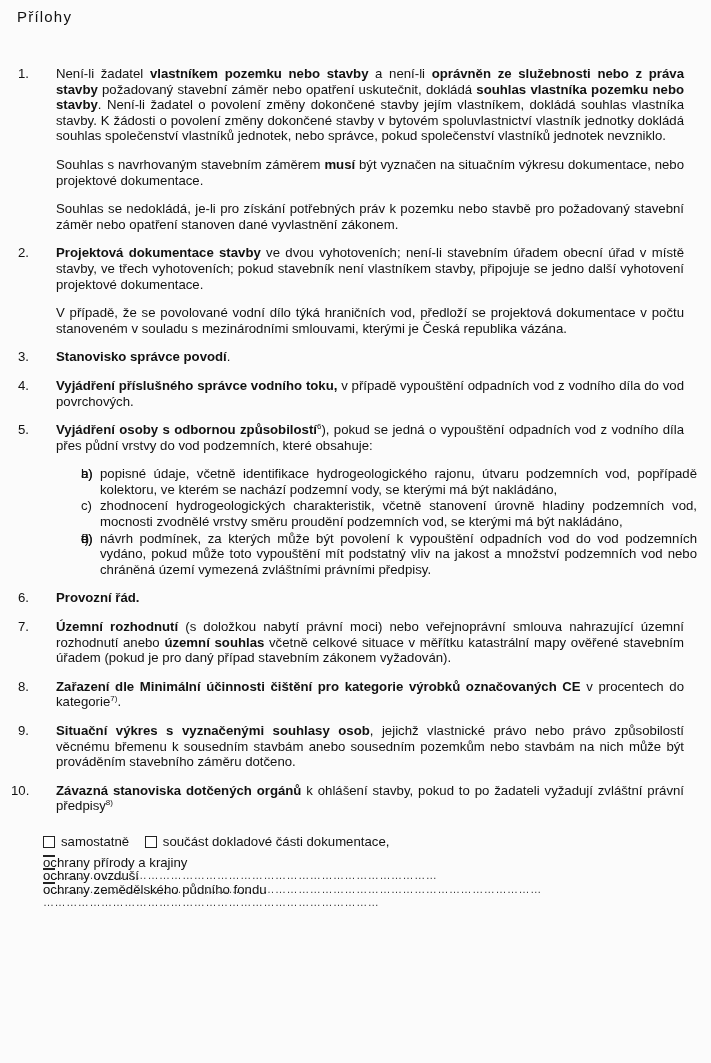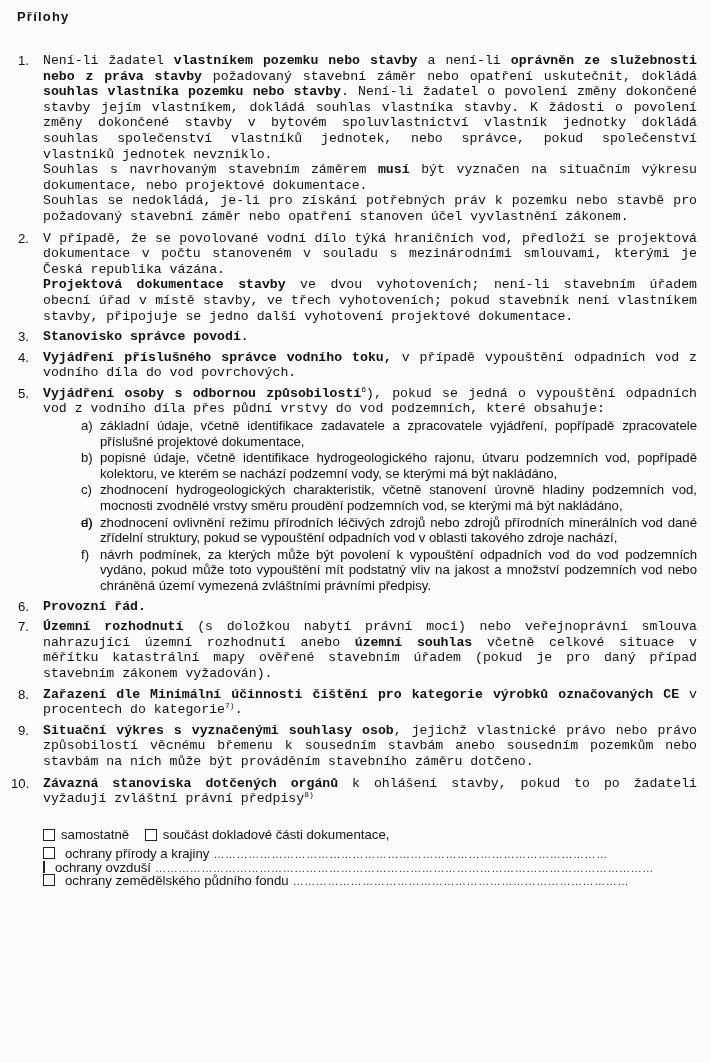--- a/index.html
+++ b/index.html
@@ -8,90 +8,90 @@
     background: #fbfbfb;
     color: #111;
     font-family: "Liberation Sans", sans-serif;
     font-size: 13.2px;
     line-height: 15.6px;
     position: relative;
   }
   .page { position: absolute; left: 0; top: 0; width: 711px; }
   h1.title {
     position: absolute; left: 17px; top: 9px; margin: 0;
-    font-size: 13px; font-weight: bold; letter-spacing: 1.2px;
+    font-size: 15px; font-weight: normal; letter-spacing: 1.2px;
     font-family: "Liberation Sans", sans-serif;
   }
   .list { position: absolute; left: 0; top: 53px; width: 711px; }
   .item { position: relative; padding-left: 43px; padding-right: 14px; margin-bottom: 5px; }
   .item .num { position: absolute; left: 18px; top: 0; }
   .item .num.two { left: 11px; }
-  .para { text-align: justify; margin: 0; font-family: Liberation Mono, monospace; }
+  .para { text-align: justify; margin: 13px; }
   .para.gap { margin-top: 6px; }
   b { font-weight: bold; }
   sup { font-size: 8px; line-height: 0; vertical-align: 5px; }
   .sub { margin: 1px 0 0 0; padding: 0; }
   .sub-item { position: relative; padding-left: 57px; text-align: justify; margin-bottom: 1px; }
   .sub-item .mk { position: absolute; left: 38px; top: 0; }
   .cb {
     display: inline-block; width: 12px; height: 12px;
     border: 1px solid #222; background: #fff;
     vertical-align: -2px; margin-right: 6px; box-sizing: border-box;
   }
   .cb-row { margin-top: 20px; }
   .cb-row .gapcb { margin-left: 12px; }
   .org-line { position: relative; margin-top: 4px; }
-  .org-row { display: flex; align-items: baseline; height: 13.5px; line-height: 13.5px; white-space: nowrap; }
+  .org-row { display: flex; align-items: baseline; height: 13.5px; line-height: 13.5px; white-space: nowrap; flex-direction: column; }
   .org-row .cb { margin-right: 10px; vertical-align: 0; position: relative; top: 1px; }
   .org-row .lbl { padding-right: 4px; }
   .org-row .dots {
     flex: 0 0 auto; overflow: hidden; color: #333; letter-spacing: 0.6px;
     font-size: 11px;
   }
 </style>
 </head>
 <body>
 
 <div class="page">
   <h1 class="title">Přílohy</h1>
 
   <div class="list">
 
     <div class="item">
       <span class="num">1.</span>
       <p class="para"><span><span>Není-li žadatel </span><b>vlastníkem pozemku nebo stavby</b><span> a není-li </span><b>oprávněn ze služebnosti nebo z práva stavby</b><span> požadovaný stavební záměr nebo opatření uskutečnit, dokládá </span><b>souhlas vlastníka pozemku nebo stavby</b><span>. Není-li žadatel o povolení změny dokončené stavby jejím vlastníkem, dokládá souhlas vlastníka stavby. K žádosti o povolení změny dokončené stavby v bytovém spoluvlastnictví vlastník jednotky dokládá souhlas společenství vlastníků jednotek, nebo správce, pokud společenství vlastníků jednotek nevzniklo.</span></span></p>
       <p class="para"><span><span>Souhlas s navrhovaným stavebním záměrem </span><b>musí</b><span> být vyznačen na situačním výkresu dokumentace, nebo projektové dokumentace.</span></span></p>
-      <p class="para">Souhlas se nedokládá, je-li pro získání potřebných práv k pozemku nebo stavbě pro požadovaný stavební záměr nebo opatření stanoven účel vyvlastnění zákonem.</p>
+      <p class="para">Souhlas se nedokládá, je-li pro získání potřebných práv k pozemku nebo stavbě pro požadovaný stavební záměr nebo opatření stanoven dané vyvlastnění zákonem.</p>
     </div>
 
     <div class="item">
       <span class="num">2.</span>
+      <p class="para"><b>Projektová dokumentace stavby</b><span> ve dvou vyhotoveních; není-li stavebním úřadem obecní úřad v místě stavby, ve třech vyhotoveních; pokud stavebník není vlastníkem stavby, připojuje se jedno další vyhotovení projektové dokumentace.</span></p>
       <p class="para gap">V případě, že se povolované vodní dílo týká hraničních vod, předloží se projektová dokumentace v počtu stanoveném v souladu s mezinárodními smlouvami, kterými je Česká republika vázána.</p>
-      <p class="para"><b>Projektová dokumentace stavby</b><span> ve dvou vyhotoveních; není-li stavebním úřadem obecní úřad v místě stavby, ve třech vyhotoveních; pokud stavebník není vlastníkem stavby, připojuje se jedno další vyhotovení projektové dokumentace.</span></p>
     </div>
 
     <div class="item">
       <span class="num">3.</span>
       <p class="para"><b>Stanovisko správce povodí</b><span>.</span></p>
     </div>
 
     <div class="item">
       <span class="num">4.</span>
       <p class="para"><b>Vyjádření příslušného správce vodního toku,</b><span> v případě vypouštění odpadních vod z vodního díla do vod povrchových.</span></p>
     </div>
 
     <div class="item">
       <span class="num">5.</span>
       <p class="para"><b>Vyjádření osoby s odbornou způsobilostí</b><sup>6</sup><span>), pokud se jedná o vypouštění odpadních vod z vodního díla přes půdní vrstvy do vod podzemních, které obsahuje:</span></p>
       <div class="sub">
-        <div class="sub-item"><span class="mk">a)</span><span>základní údaje, včetně identifikace zadavatele a zpracovatele vyjádření, popřípadě zpracovatele příslušné projektové dokumentace,</span></div>
+        <div class="sub-item"><span class="mk">a)</span></div>
         <div class="sub-item"><span class="mk">b)</span><span>popisné údaje, včetně identifikace hydrogeologického rajonu, útvaru podzemních vod, popřípadě kolektoru, ve kterém se nachází podzemní vody, se kterými má být nakládáno,</span></div>
         <div class="sub-item"><span class="mk">c)</span><span>zhodnocení hydrogeologických charakteristik, včetně stanovení úrovně hladiny podzemních vod, mocnosti zvodnělé vrstvy směru proudění podzemních vod, se kterými má být nakládáno,</span></div>
         <div class="sub-item"><span class="mk">d)</span></div>
-        <div class="sub-item"><span class="mk">e)</span><span>zhodnocení ovlivnění režimu přírodních léčivých zdrojů nebo zdrojů přírodních minerálních vod dané zřídelní struktury, pokud se vypouštění odpadních vod v oblasti takového zdroje nachází,</span></div>
+        <div class="sub-item"><span class="mk">e)</span></div>
         <div class="sub-item"><span class="mk">f)</span><span>návrh podmínek, za kterých může být povolení k vypouštění odpadních vod do vod podzemních vydáno, pokud může toto vypouštění mít podstatný vliv na jakost a množství podzemních vod nebo chráněná území vymezená zvláštními právními předpisy.</span></div>
       </div>
     </div>
 
     <div class="item">
       <span class="num">6.</span>
       <p class="para"><b>Provozní řád.</b></p>
     </div>
 
     <div class="item">

